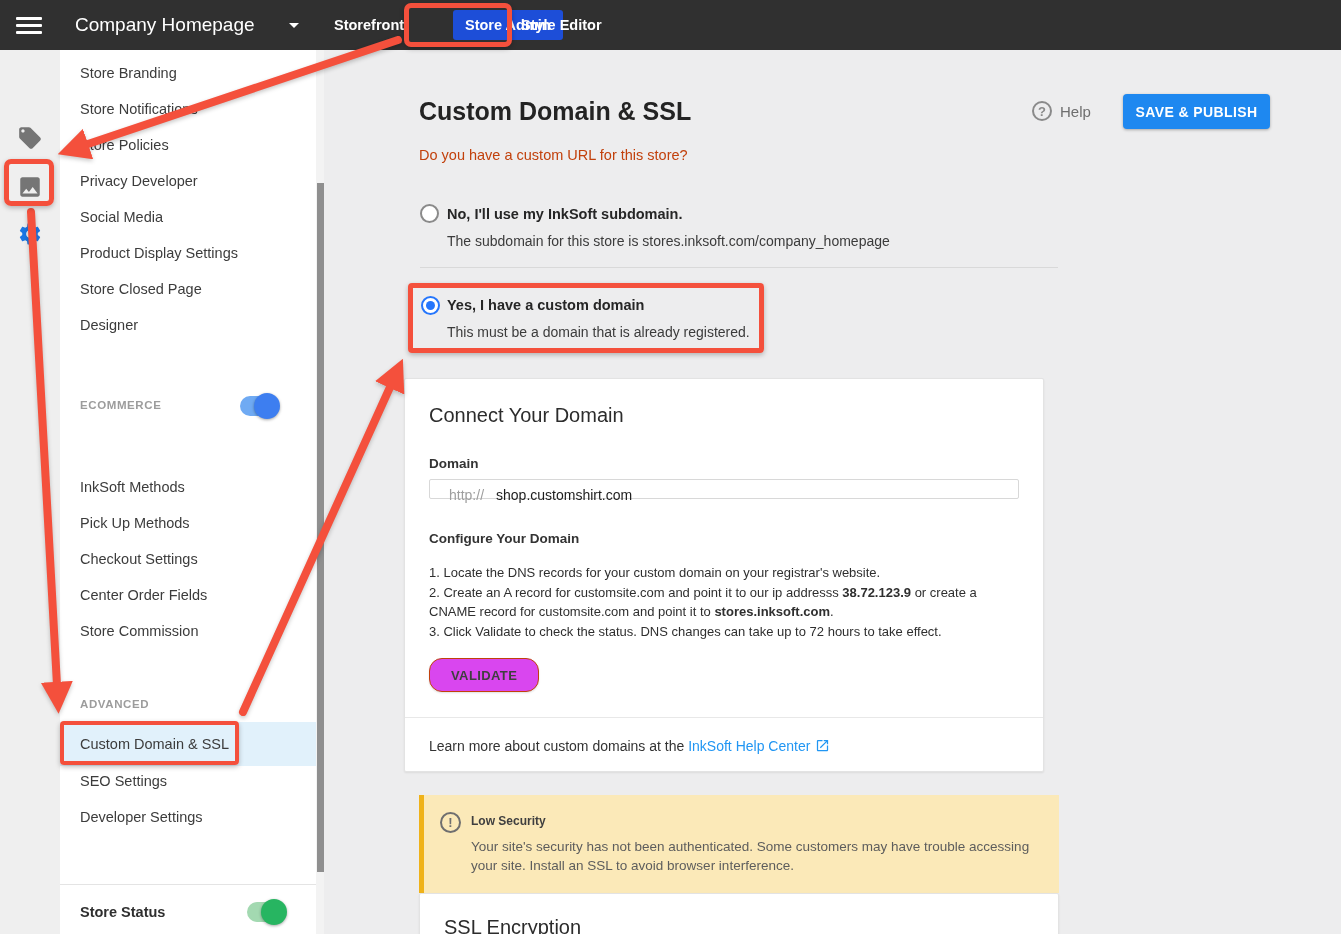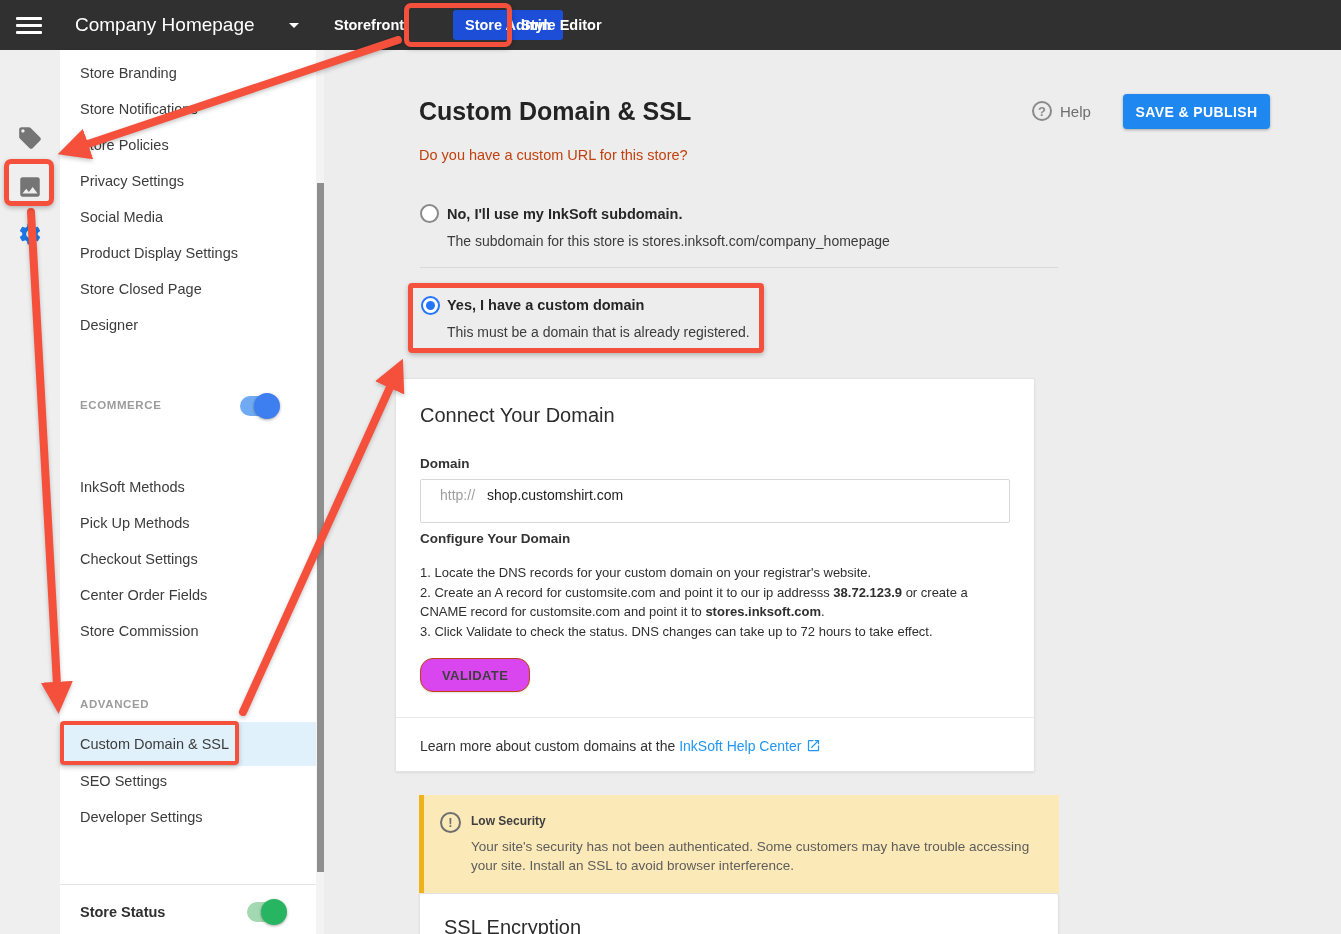--- a/index.html
+++ b/index.html
@@ -49,24 +49,24 @@
 
   .radio { position:absolute; width:19px; height:19px; border-radius:50%; background:#fff; cursor:pointer; }
   .radio.off { border:2px solid #8a8a8a; }
   .radio.on { border:2px solid #2576fc; }
   .radio.on::after { content:""; position:absolute; left:3px; top:3px; width:9px; height:9px; border-radius:50%; background:#2576fc; }
   .opt-label { position:absolute; font-size:14.5px; font-weight:700; color:#262626; cursor:pointer; }
   .opt-desc { position:absolute; font-size:14px; color:#3b3b3b; }
   .opt-divider { position:absolute; left:420px; top:267px; width:638px; height:1px; background:#d9d9d9; }
 
   .card { position:absolute; background:#fff; border:1px solid #e3e3e3; border-radius:2px; box-shadow:0 1px 2px rgba(0,0,0,.08); }
-  .card.connect { left:395px; top:378px; width:640px; height:394px; }
+  .card.connect { left:404px; top:378px; width:640px; height:394px; }
   .card-title { position:absolute; left:24px; font-size:20px; color:#2c2c2c; }
   .field-label { position:absolute; left:24px; font-size:13.5px; font-weight:700; color:#333; }
-  .domain-input { position:absolute; left:24px; top:100px; width:590px; height:44px; border:1px solid #d8d8d8; border-radius:2px; background:#fff; line-height:31px; font-size:14px; cursor:text; }
+  .domain-input { position:absolute; left:24px; top:100px; width:590px; height:20px; border:1px solid #d8d8d8; border-radius:2px; background:#fff; line-height:31px; font-size:14px; cursor:text; }
   .domain-input .prefix { margin-left:19px; color:#9e9e9e; }
   .domain-input .value { margin-left:12px; color:#1d1d1d; }
   .steps { position:absolute; left:24px; top:184px; width:598px; font-size:13px; line-height:19.5px; color:#2f2f2f; }
   .validate-btn { position:absolute; left:24px; top:279px; height:34px; padding:0 21px; background:#d946ef; border:1px solid #c2410c; border-radius:13px; box-shadow:0 1px 2px rgba(0,0,0,.12); font-family:"Liberation Sans",sans-serif; font-size:13px; font-weight:700; letter-spacing:.4px; color:#3f3f3f; cursor:pointer; }
   .card-divider { position:absolute; left:0; top:338px; width:100%; height:1px; background:#e8e8e8; }
   .card-footer { position:absolute; left:24px; top:359px; font-size:14px; color:#333; }
   .link { color:#2196f3; cursor:pointer; }
   .ext-icon { display:inline-block; vertical-align:-2px; margin-left:5px; cursor:pointer; }
 
   .warning-box { position:absolute; left:419px; top:795px; width:640px; height:98px; background:#fbe9b8; border-left:5px solid #efb219; }
@@ -111,21 +111,21 @@
       </svg>
     <svg class="rail-icon" style="top:171px" viewBox="0 0 24 24">
         <path fill="#1b76e3" d="M19.14 12.94c.04-.3.06-.61.06-.94 0-.32-.02-.64-.07-.94l2.03-1.58c.18-.14.23-.41.12-.61l-1.92-3.32c-.12-.22-.37-.29-.59-.22l-2.39.96c-.5-.38-1.03-.7-1.62-.94l-.36-2.54c-.04-.24-.24-.41-.48-.41h-3.84c-.24 0-.43.17-.47.41l-.36 2.54c-.59.24-1.13.57-1.62.94l-2.39-.96c-.22-.08-.47 0-.59.22L2.74 8.87c-.12.21-.08.47.12.61l2.03 1.58c-.05.3-.09.63-.09.94s.02.64.07.94l-2.03 1.58c-.18.14-.23.41-.12.61l1.92 3.32c.12.22.37.29.59.22l2.39-.96c.5.38 1.03.7 1.62.94l.36 2.54c.05.24.24.41.48.41h3.84c.24 0 .44-.17.47-.41l.36-2.54c.59-.24 1.13-.56 1.62-.94l2.39.96c.22.08.47 0 .59-.22l1.92-3.32c.12-.22.07-.47-.12-.61l-2.01-1.58zM12 15.6c-1.98 0-3.6-1.62-3.6-3.6s1.62-3.6 3.6-3.6 3.6 1.62 3.6 3.6-1.62 3.6-3.6 3.6z"></path>
       </svg>
   </div>
 
   <div class="sidebar">
     <div class="side-item" style="top:5px">Store Branding</div>
     <div class="side-item" style="top:41px">Store Notifications</div>
     <div class="side-item" style="top:77px">Store Policies</div>
-    <div class="side-item" style="top:113px">Privacy Settings</div>
+    <div class="side-item" style="top:113px">Privacy Developer</div>
     <div class="side-item" style="top:149px">Social Media</div>
     <div class="side-item" style="top:185px">Product Display Settings</div>
     <div class="side-item" style="top:221px">Store Closed Page</div>
     <div class="side-item" style="top:257px">Designer</div>
 
     <div class="side-label" style="top:337px">ECOMMERCE</div>
     <div class="toggle blue" style="left:180px; top:346px">
         <span class="knob"></span>
       </div>
 

